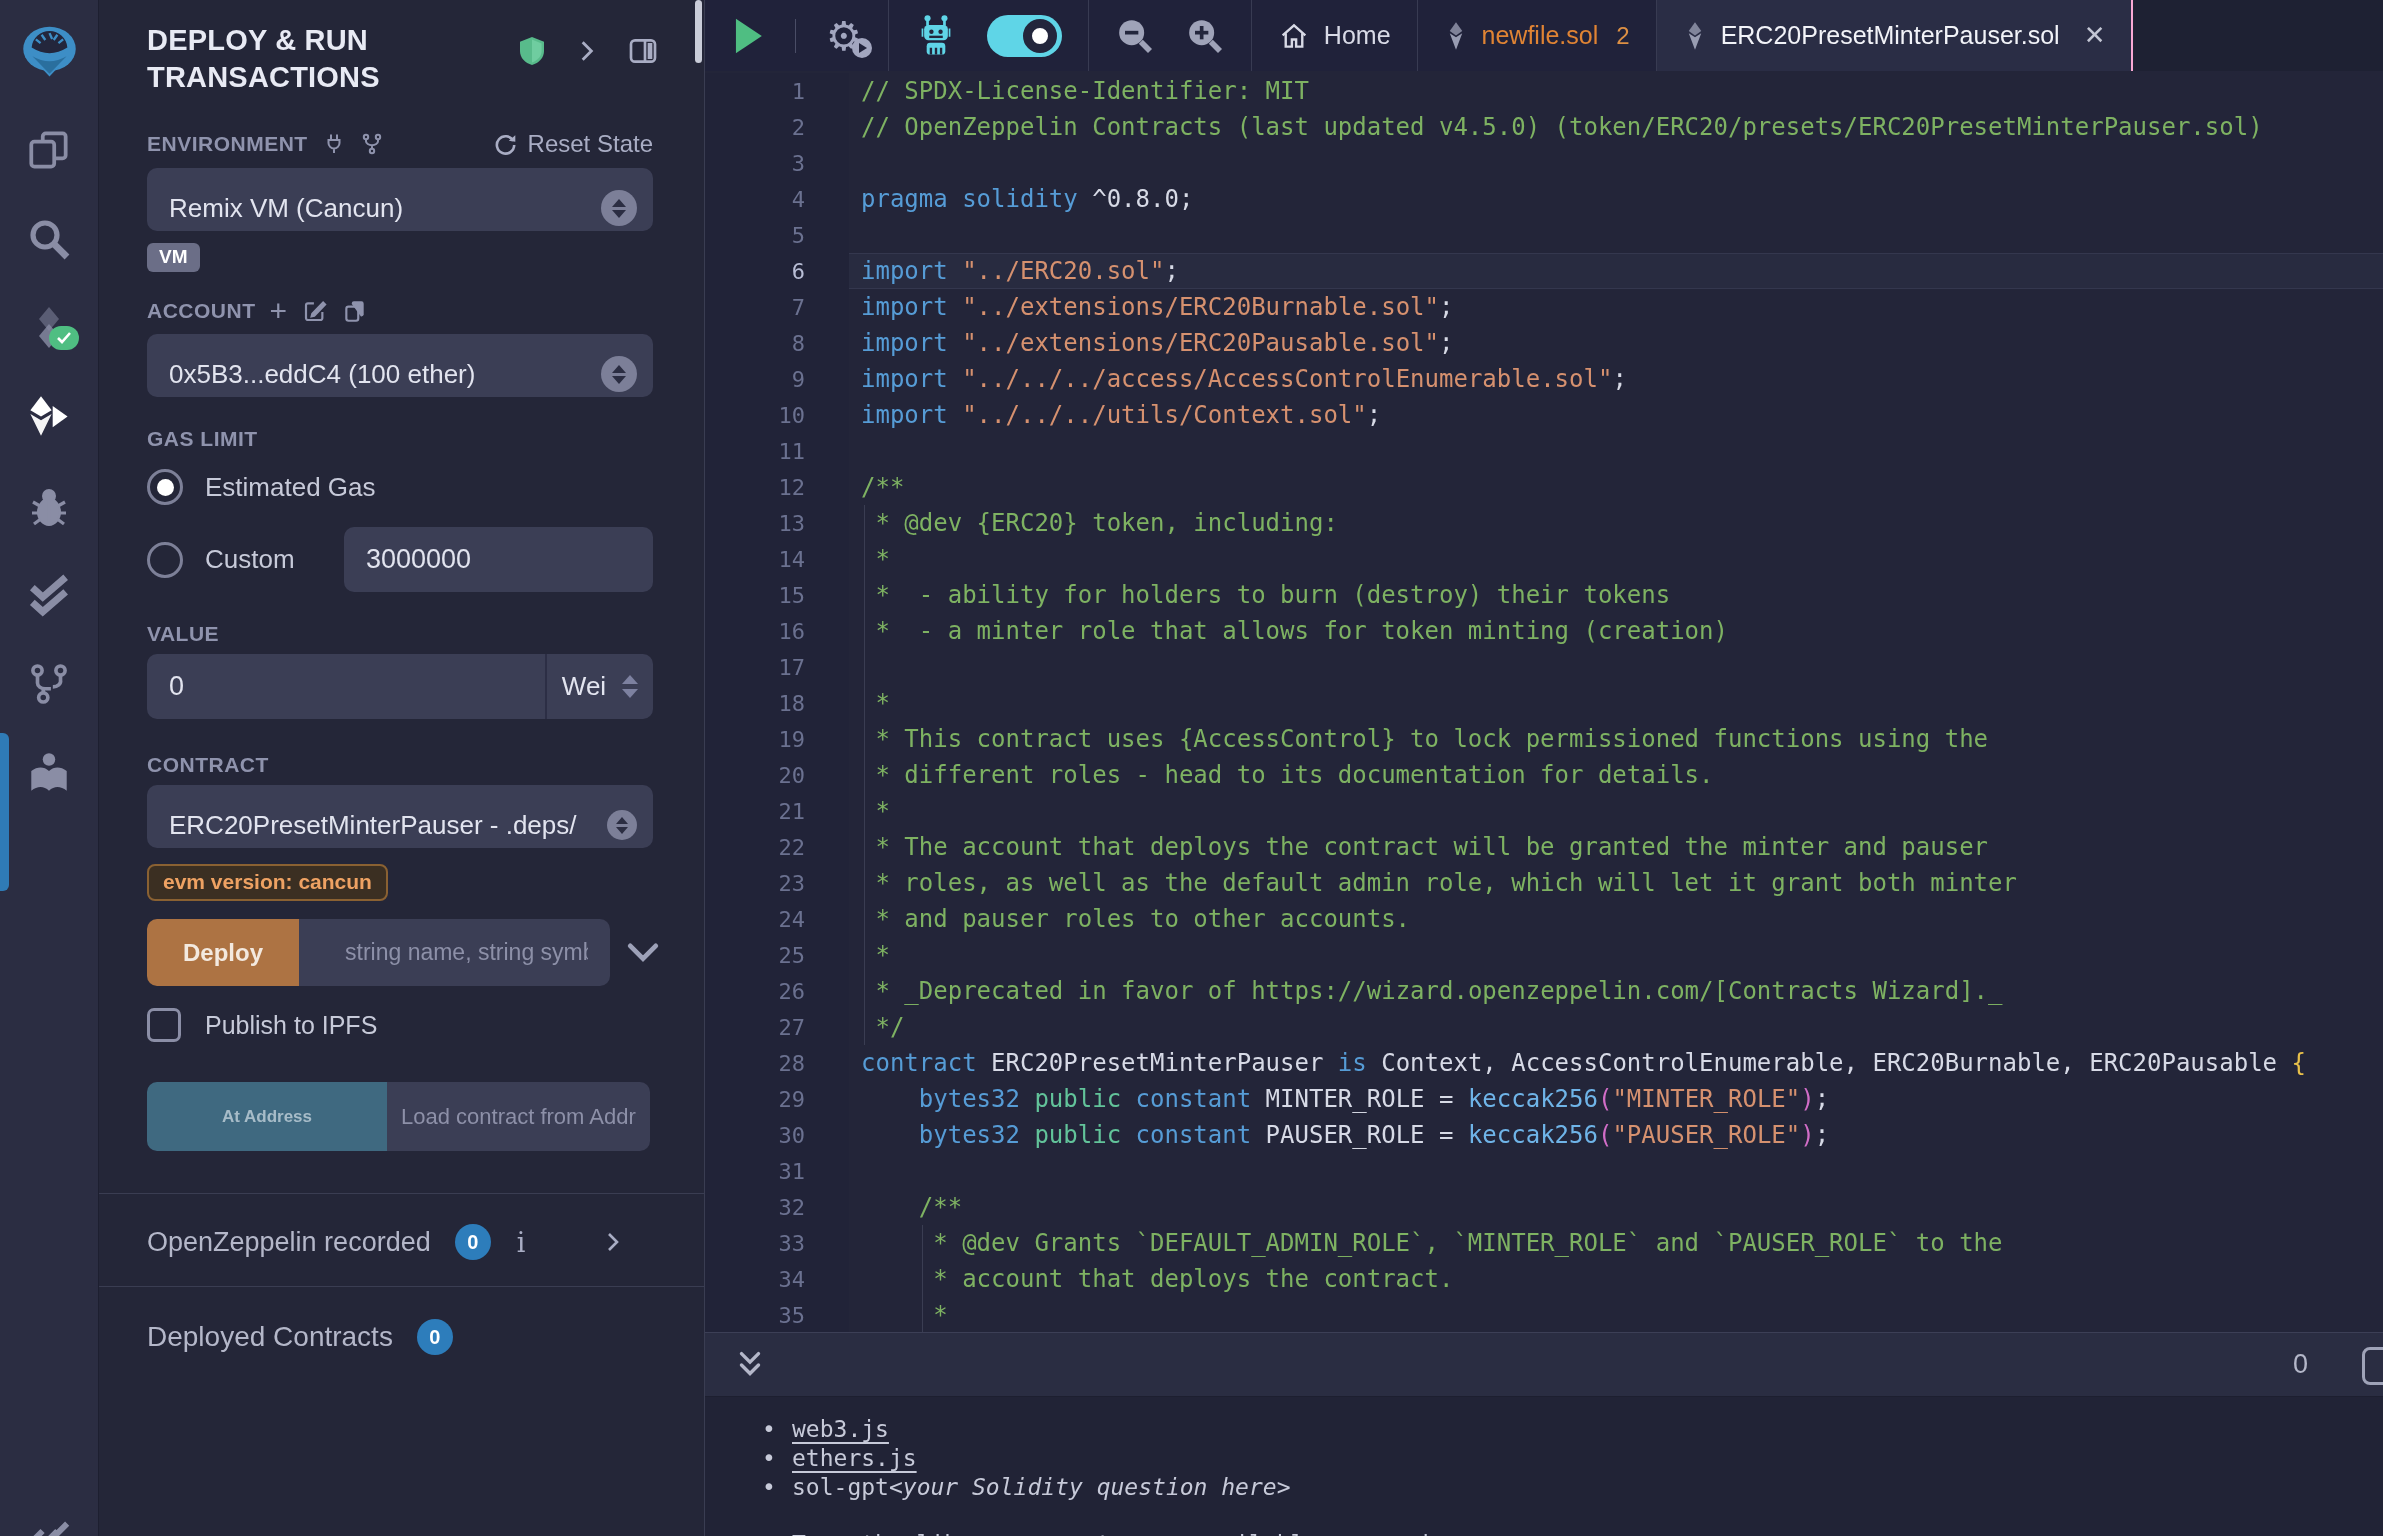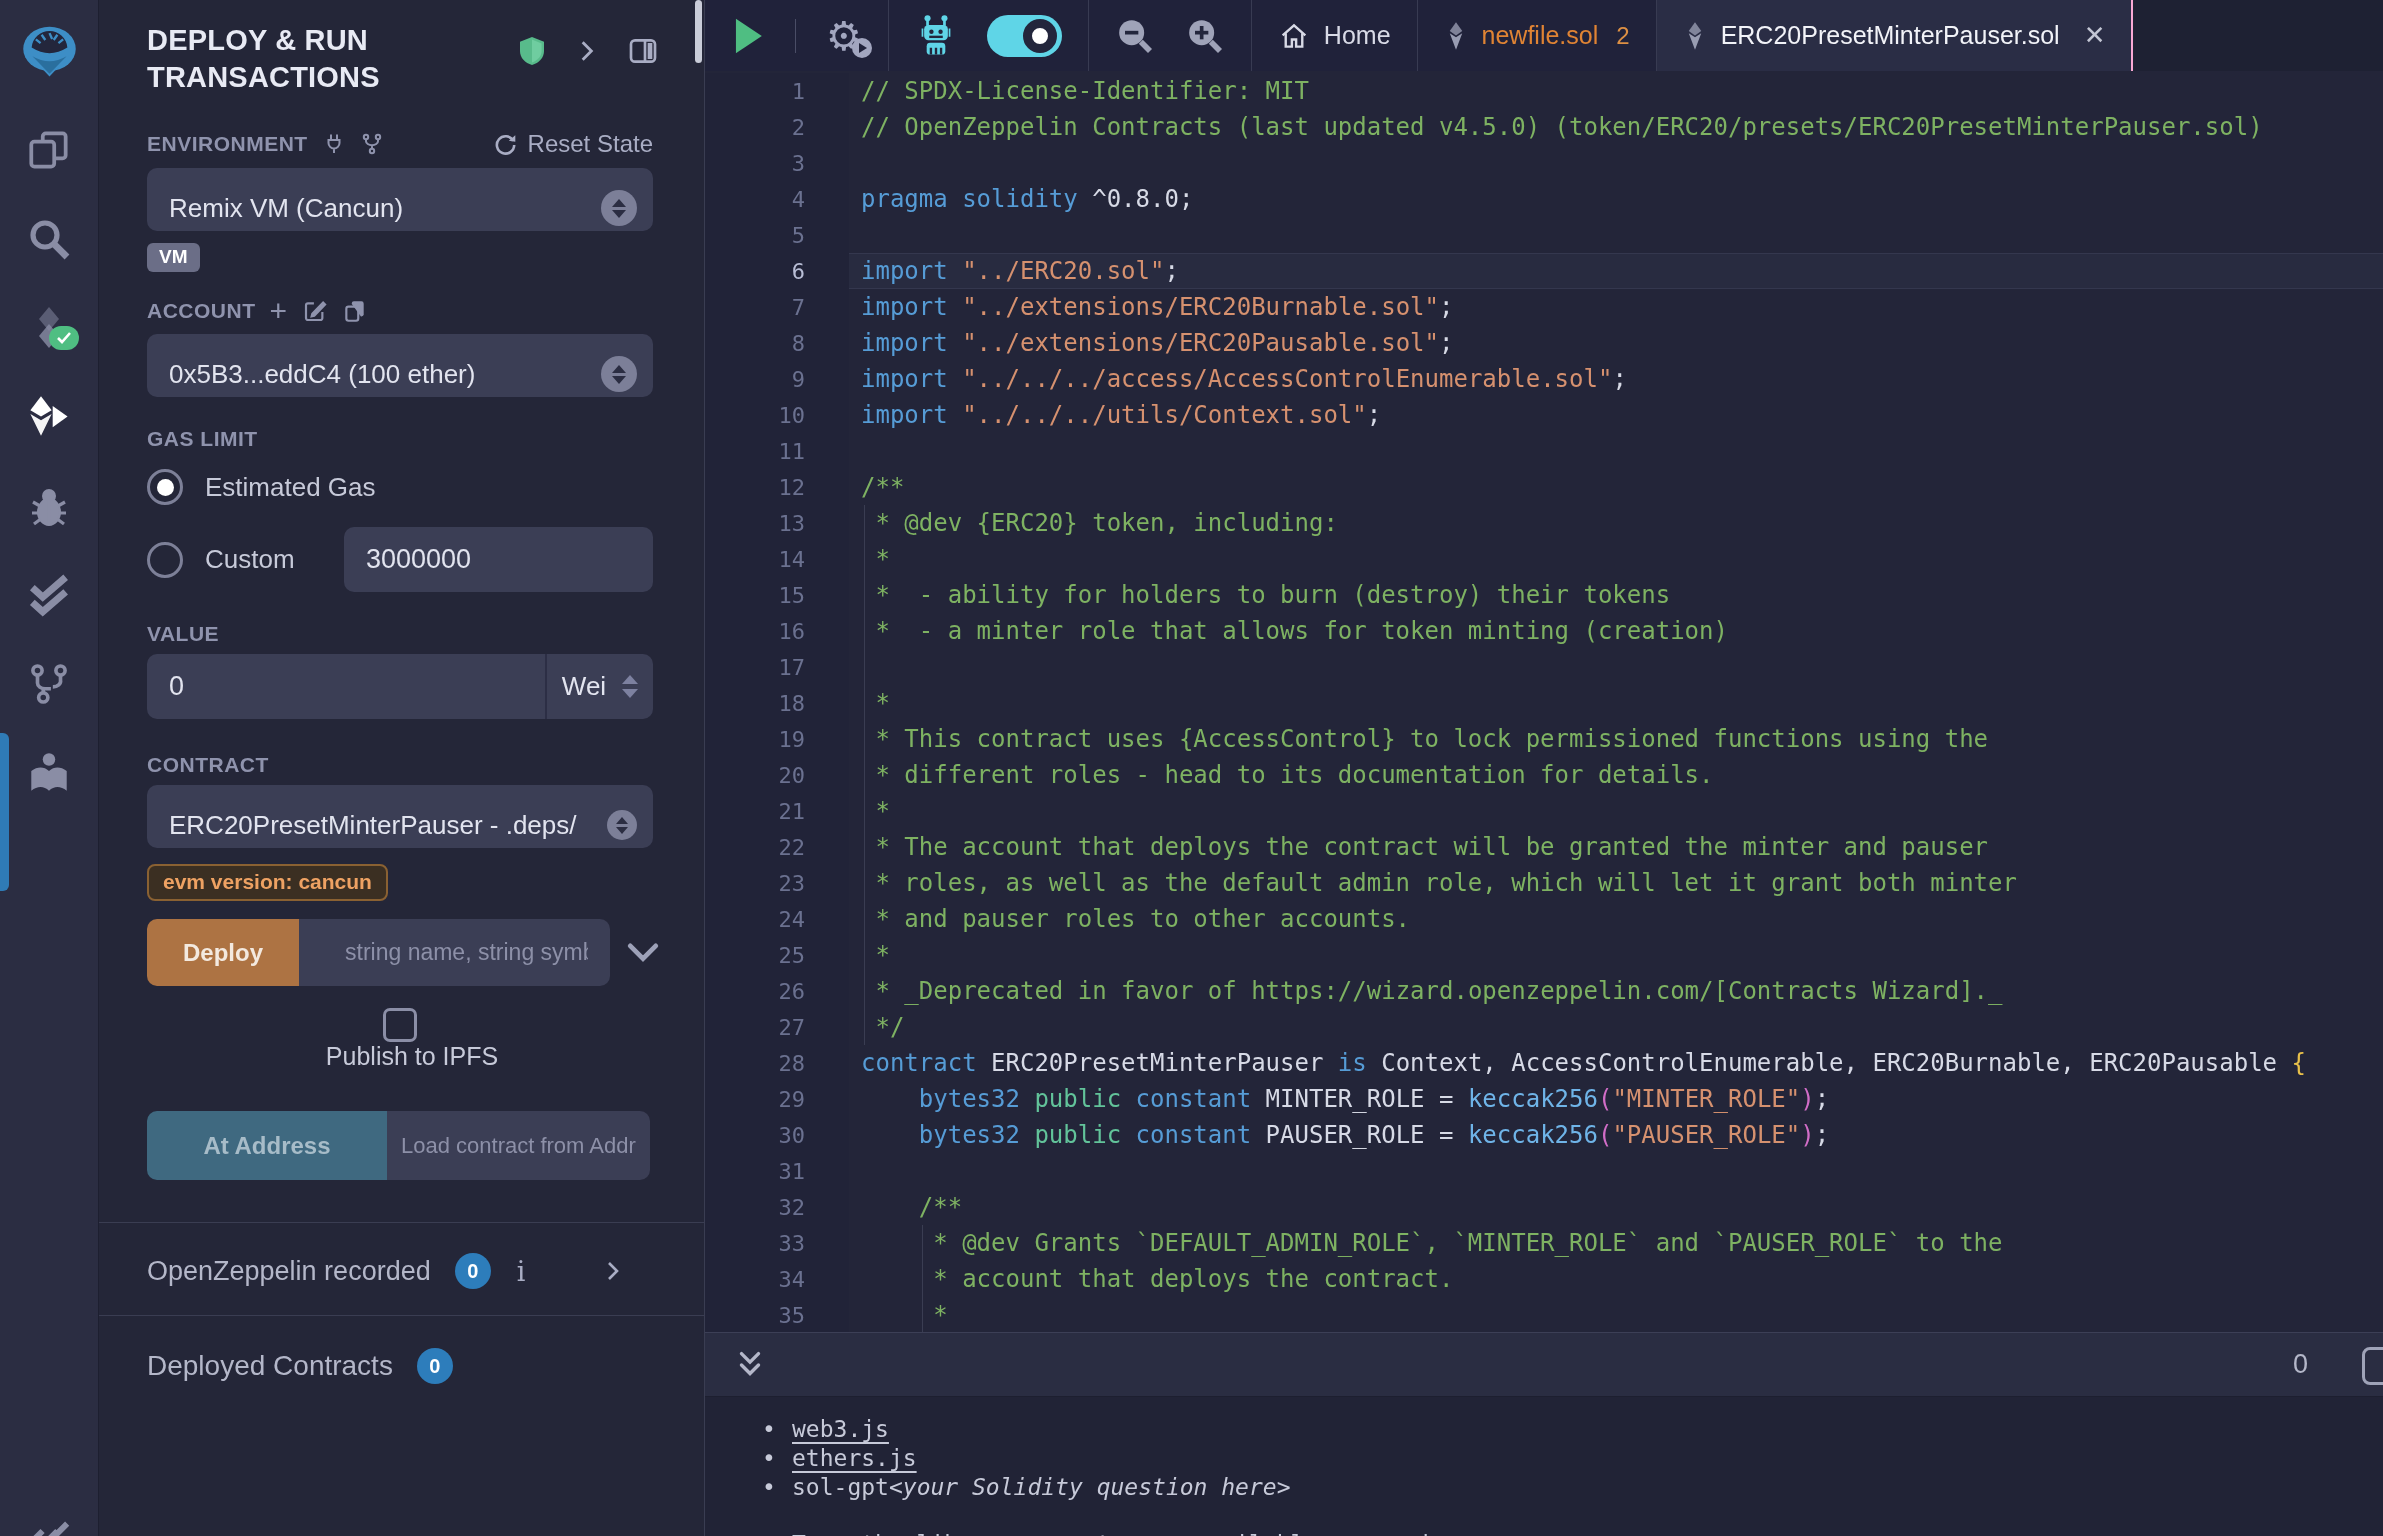--- a/index.html
+++ b/index.html
@@ -68,26 +68,26 @@
   .updn i.dn { border-top:9px solid #7d81a0; }
   .evm-badge { display:inline-block; margin:16px 0 0 48px; background:#3b2f22;
     border:2px solid #8a6132; color:#eea263; font-size:21px; font-weight:700;
     padding:4px 14px 5px; border-radius:8px; }
   .deploy-row { display:flex; align-items:center; margin:18px 44px 0 48px; }
   .deploy-btn { width:162px; height:67px; background:#ad7343; border:none; border-radius:10px 0 0 10px;
     color:#f3e9df; font-size:24px; font-weight:700; cursor:pointer; }
   .deploy-input { width:311px; height:67px; border-radius:0 10px 10px 0; font-size:23px;padding-left:46px; }
   .deploy-input::placeholder, .ataddr-input::placeholder { color:#8d90a8; }
   .chev-down { margin-left:16px; color:#9da1b8; }
-  .publish-row { display:flex; align-items:center; margin:22px 51px 0 48px;flex-direction:column; }
+  .publish-row { display:flex; align-items:center; margin:22px 51px 0 48px; }
   .checkbox { width:34px; height:34px; border:3px solid #8b8ea6; border-radius:7px; cursor:pointer; }
   .publish-label { color:#c7cad9; font-size:25px; margin-left:24px; }
   .ataddr-row { display:flex; align-items:center; margin:40px 51px 0 48px; }
   .ataddr-btn { width:240px; height:69px; background:#3f6980; border:none; border-radius:10px 0 0 10px;
-    color:#a7bcc8; font-size:24px; font-weight:700; cursor:pointer; }
+    color:#a7bcc8; font-size:17px; font-weight:700; cursor:pointer; }
   .ataddr-input { width:263px; height:69px; border-radius:0 10px 10px 0; font-size:22px; padding:0 14px; }
   .divider { height:1px; background:#3a3d52; margin-top:42px; }
   .txrow { display:flex; align-items:center; margin:30px 51px 26px 48px; }
   .txrow .label { color:#b4b7c9; font-size:27px; }
   .count-badge { width:36px; height:36px; border-radius:50%; background:#2d7dbb; color:#ffffff;
     font-size:20px; font-weight:700; display:flex; align-items:center; justify-content:center;
     margin-left:24px; flex-shrink:0; }
   .info-i { font-family:"DejaVu Serif", serif; color:#a9adc4; font-size:27px; margin-left:26px; }
   .txrow .spacer { flex:1; }
   .deprow { display:flex; align-items:center; margin:32px 51px 0 48px; }

